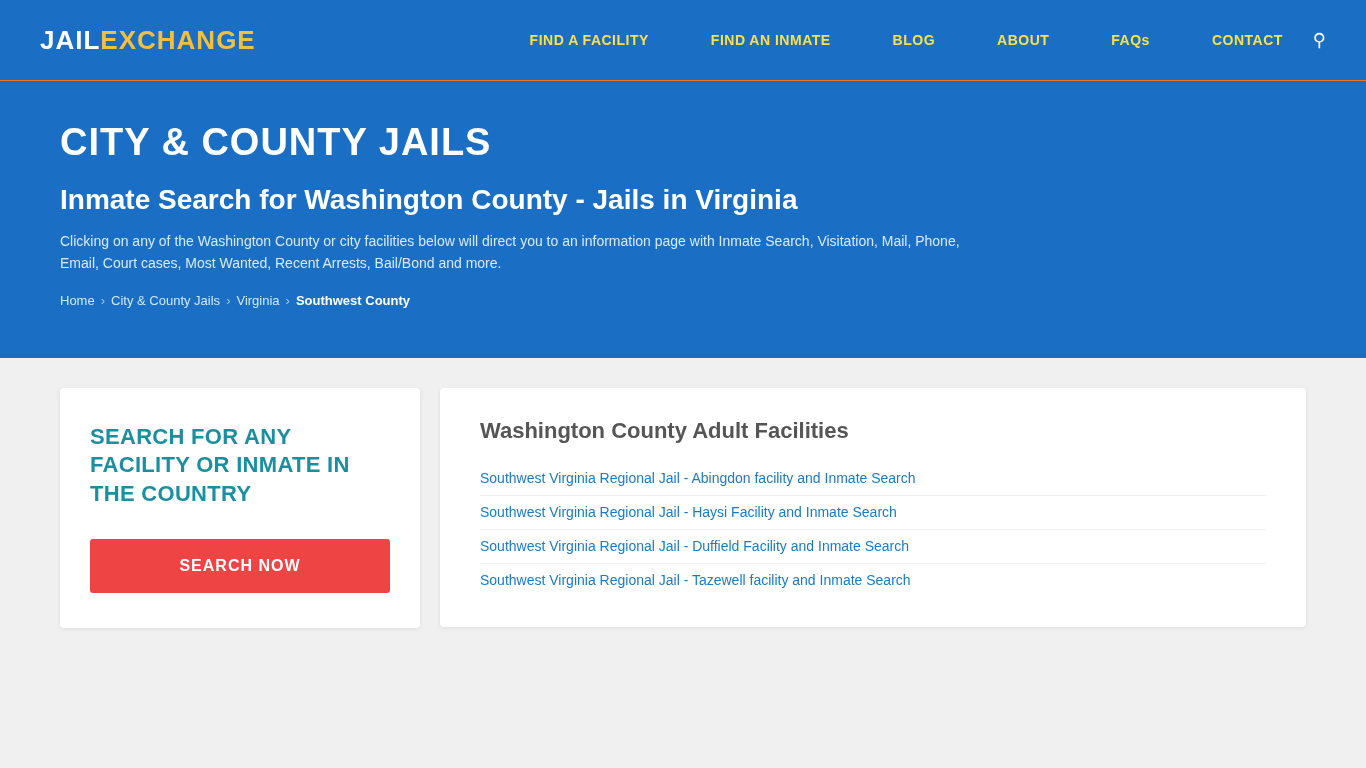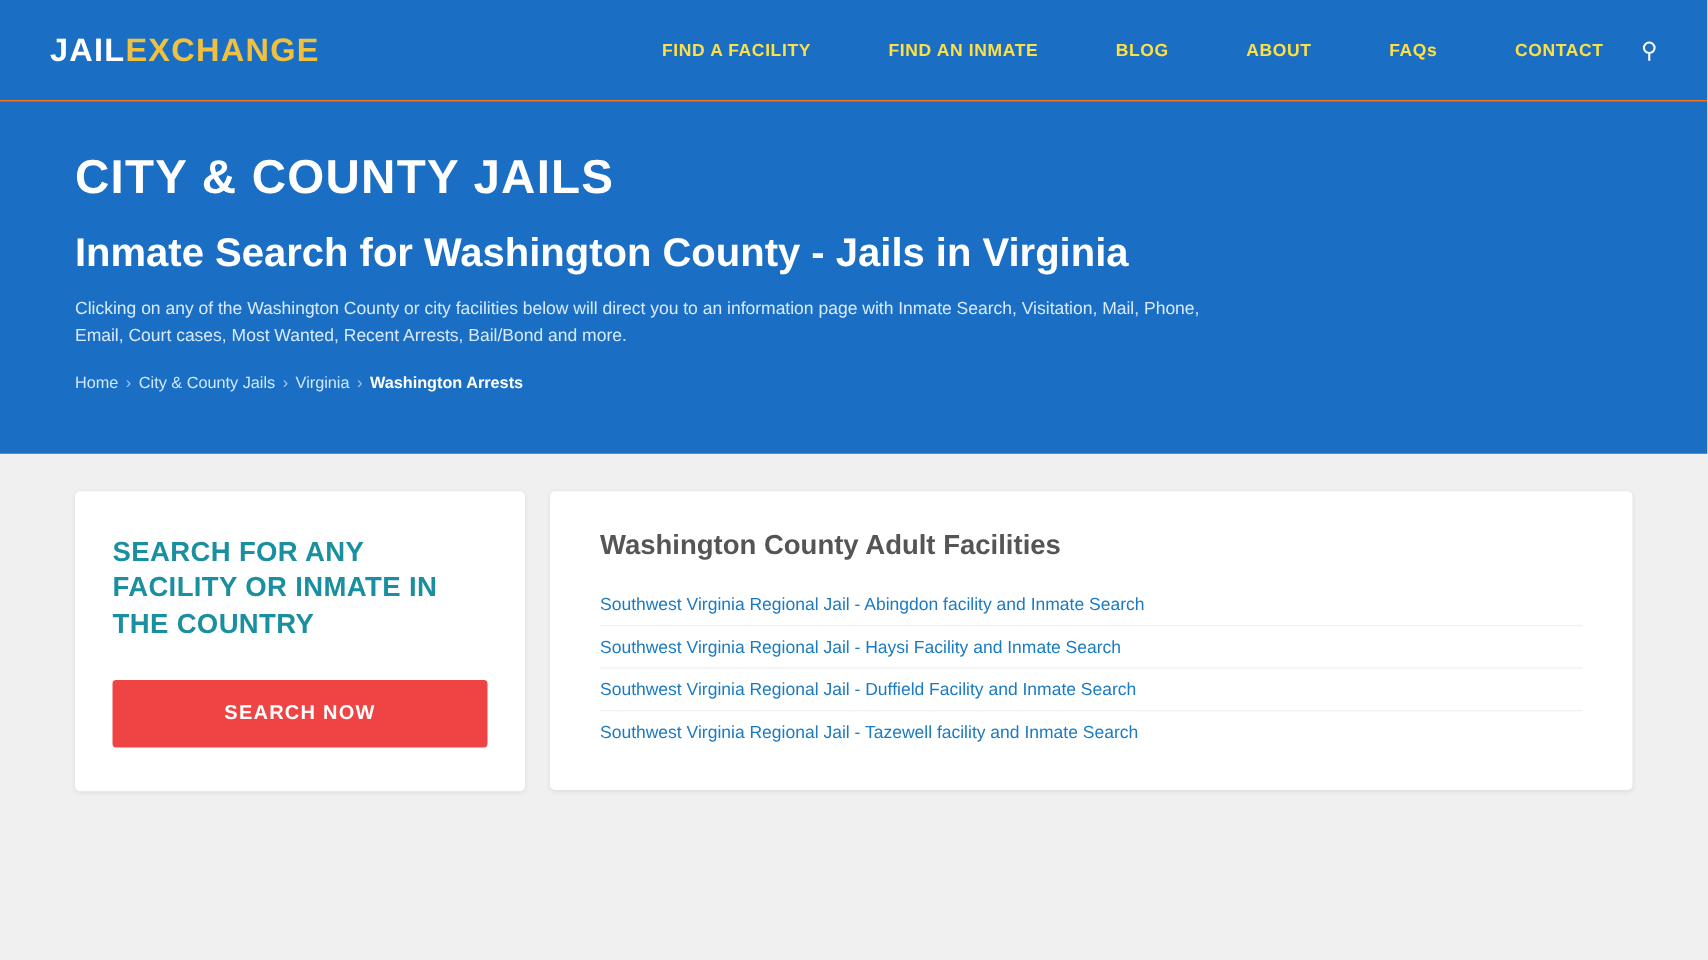--- a/index.html
+++ b/index.html
@@ -60,21 +60,21 @@
     }
     .hero-title {
       color: #fff;
       font-size: 38px;
       font-weight: 900;
       letter-spacing: 1px;
       margin-bottom: 20px;
     }
     .hero-subtitle {
       color: #fff;
-      font-size: 32px;
+      font-size: 28px;
       font-weight: 700;
       margin-bottom: 14px;
     }
     .hero-desc {
       color: #d8eaff;
       font-size: 14px;
       line-height: 1.6;
       max-width: 900px;
       margin-bottom: 18px;
     }
@@ -198,21 +198,21 @@
   <h1 class="hero-title">CITY &amp; COUNTY JAILS</h1>
   <h2 class="hero-subtitle">Inmate Search for Washington County - Jails in Virginia</h2>
   <p class="hero-desc">Clicking on any of the Washington County or city facilities below will direct you to an information page with Inmate Search, Visitation, Mail, Phone, Email, Court cases, Most Wanted, Recent Arrests, Bail/Bond and more.</p>
   <nav class="breadcrumb">
     <a class="breadcrumb-item" href="#">Home</a>
     <span class="breadcrumb-sep">›</span>
     <a class="breadcrumb-item" href="#">City &amp; County Jails</a>
     <span class="breadcrumb-sep">›</span>
     <a class="breadcrumb-item" href="#">Virginia</a>
     <span class="breadcrumb-sep">›</span>
-    <span class="breadcrumb-active">Washington Arrests</span>
+    <span class="breadcrumb-active">Southwest County</span>
   </nav>
 </section>
 
 <div class="main-content">
 
   <div class="left-card">
     <div class="left-card-title">SEARCH FOR ANY FACILITY OR INMATE IN THE COUNTRY</div>
     <a class="search-now-btn" href="#">SEARCH NOW</a>
   </div>
 

